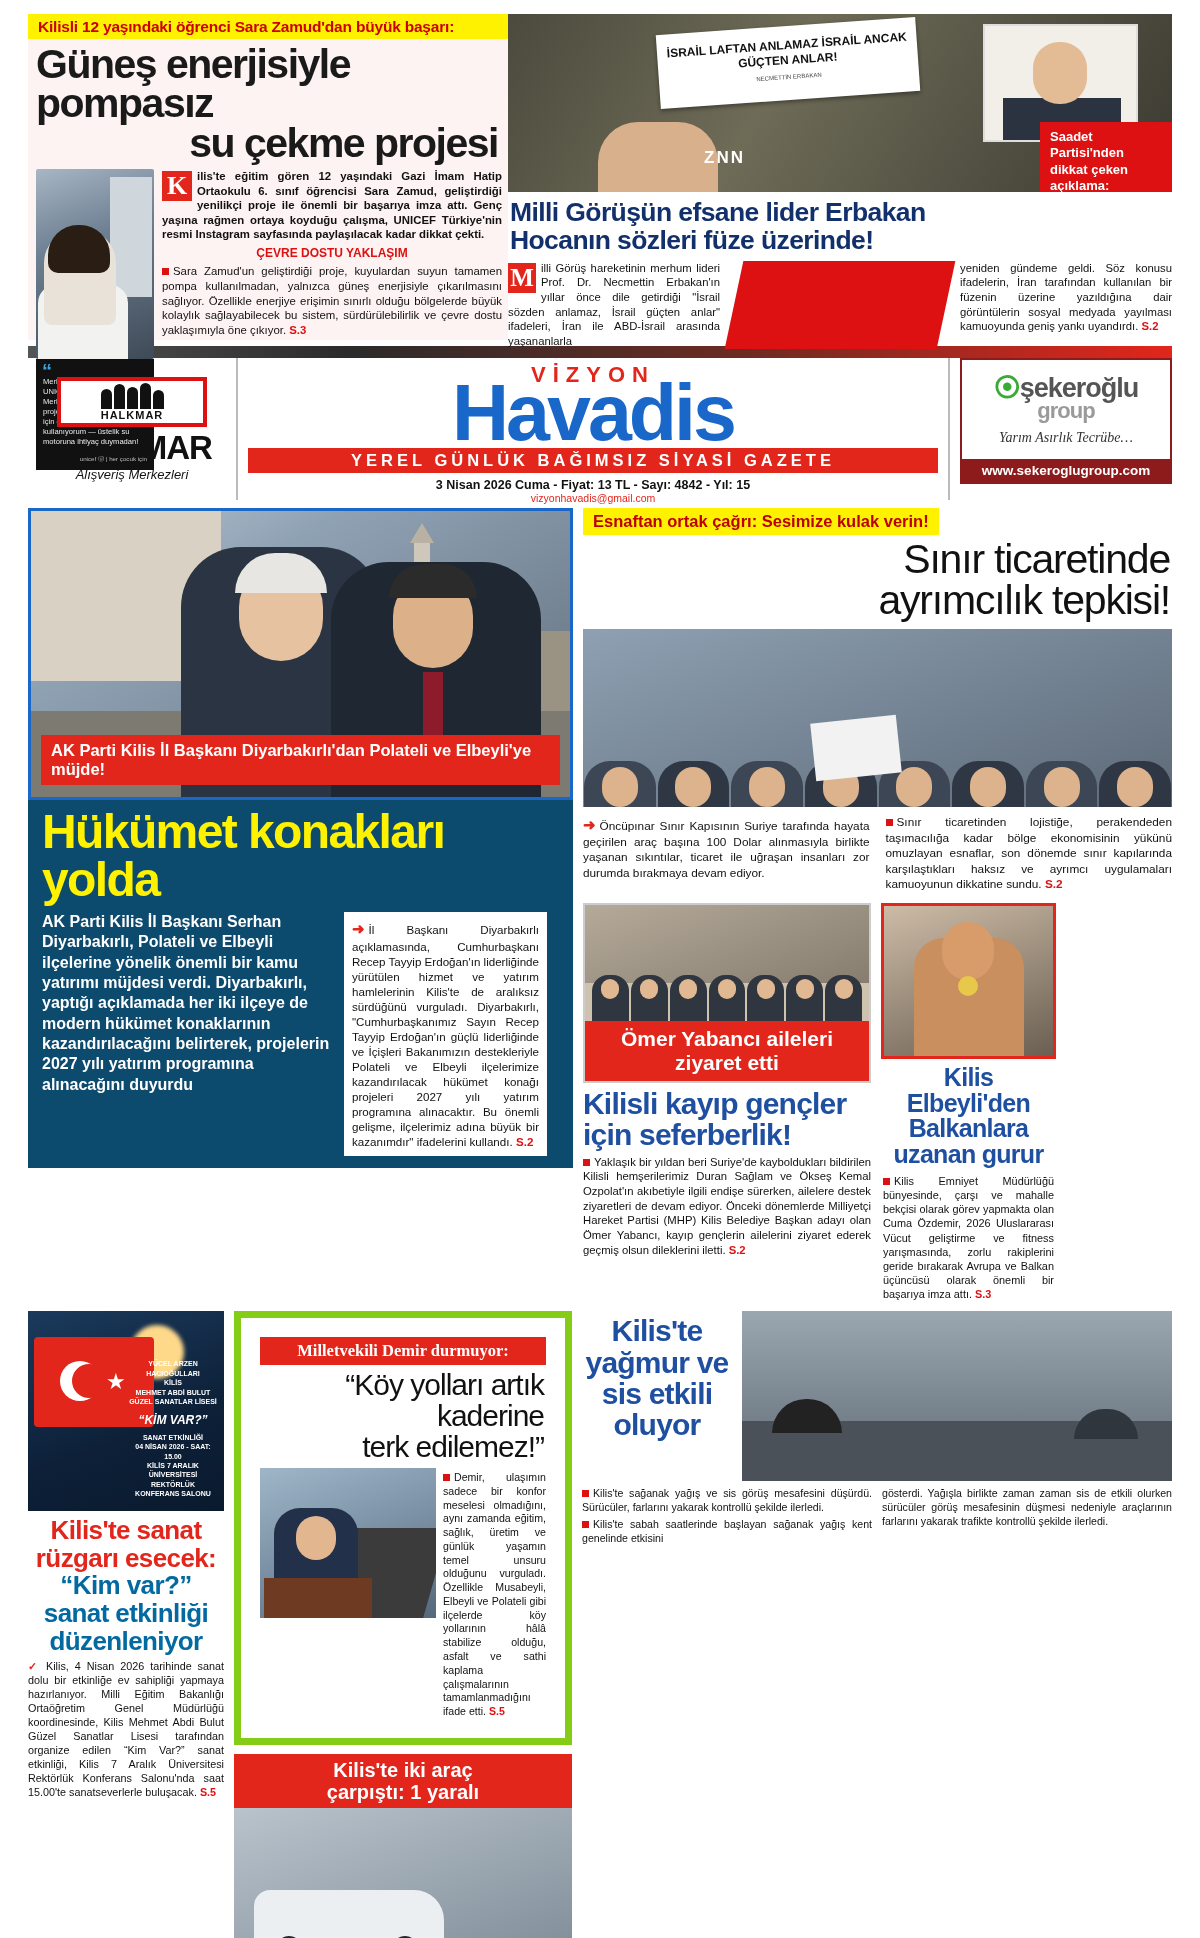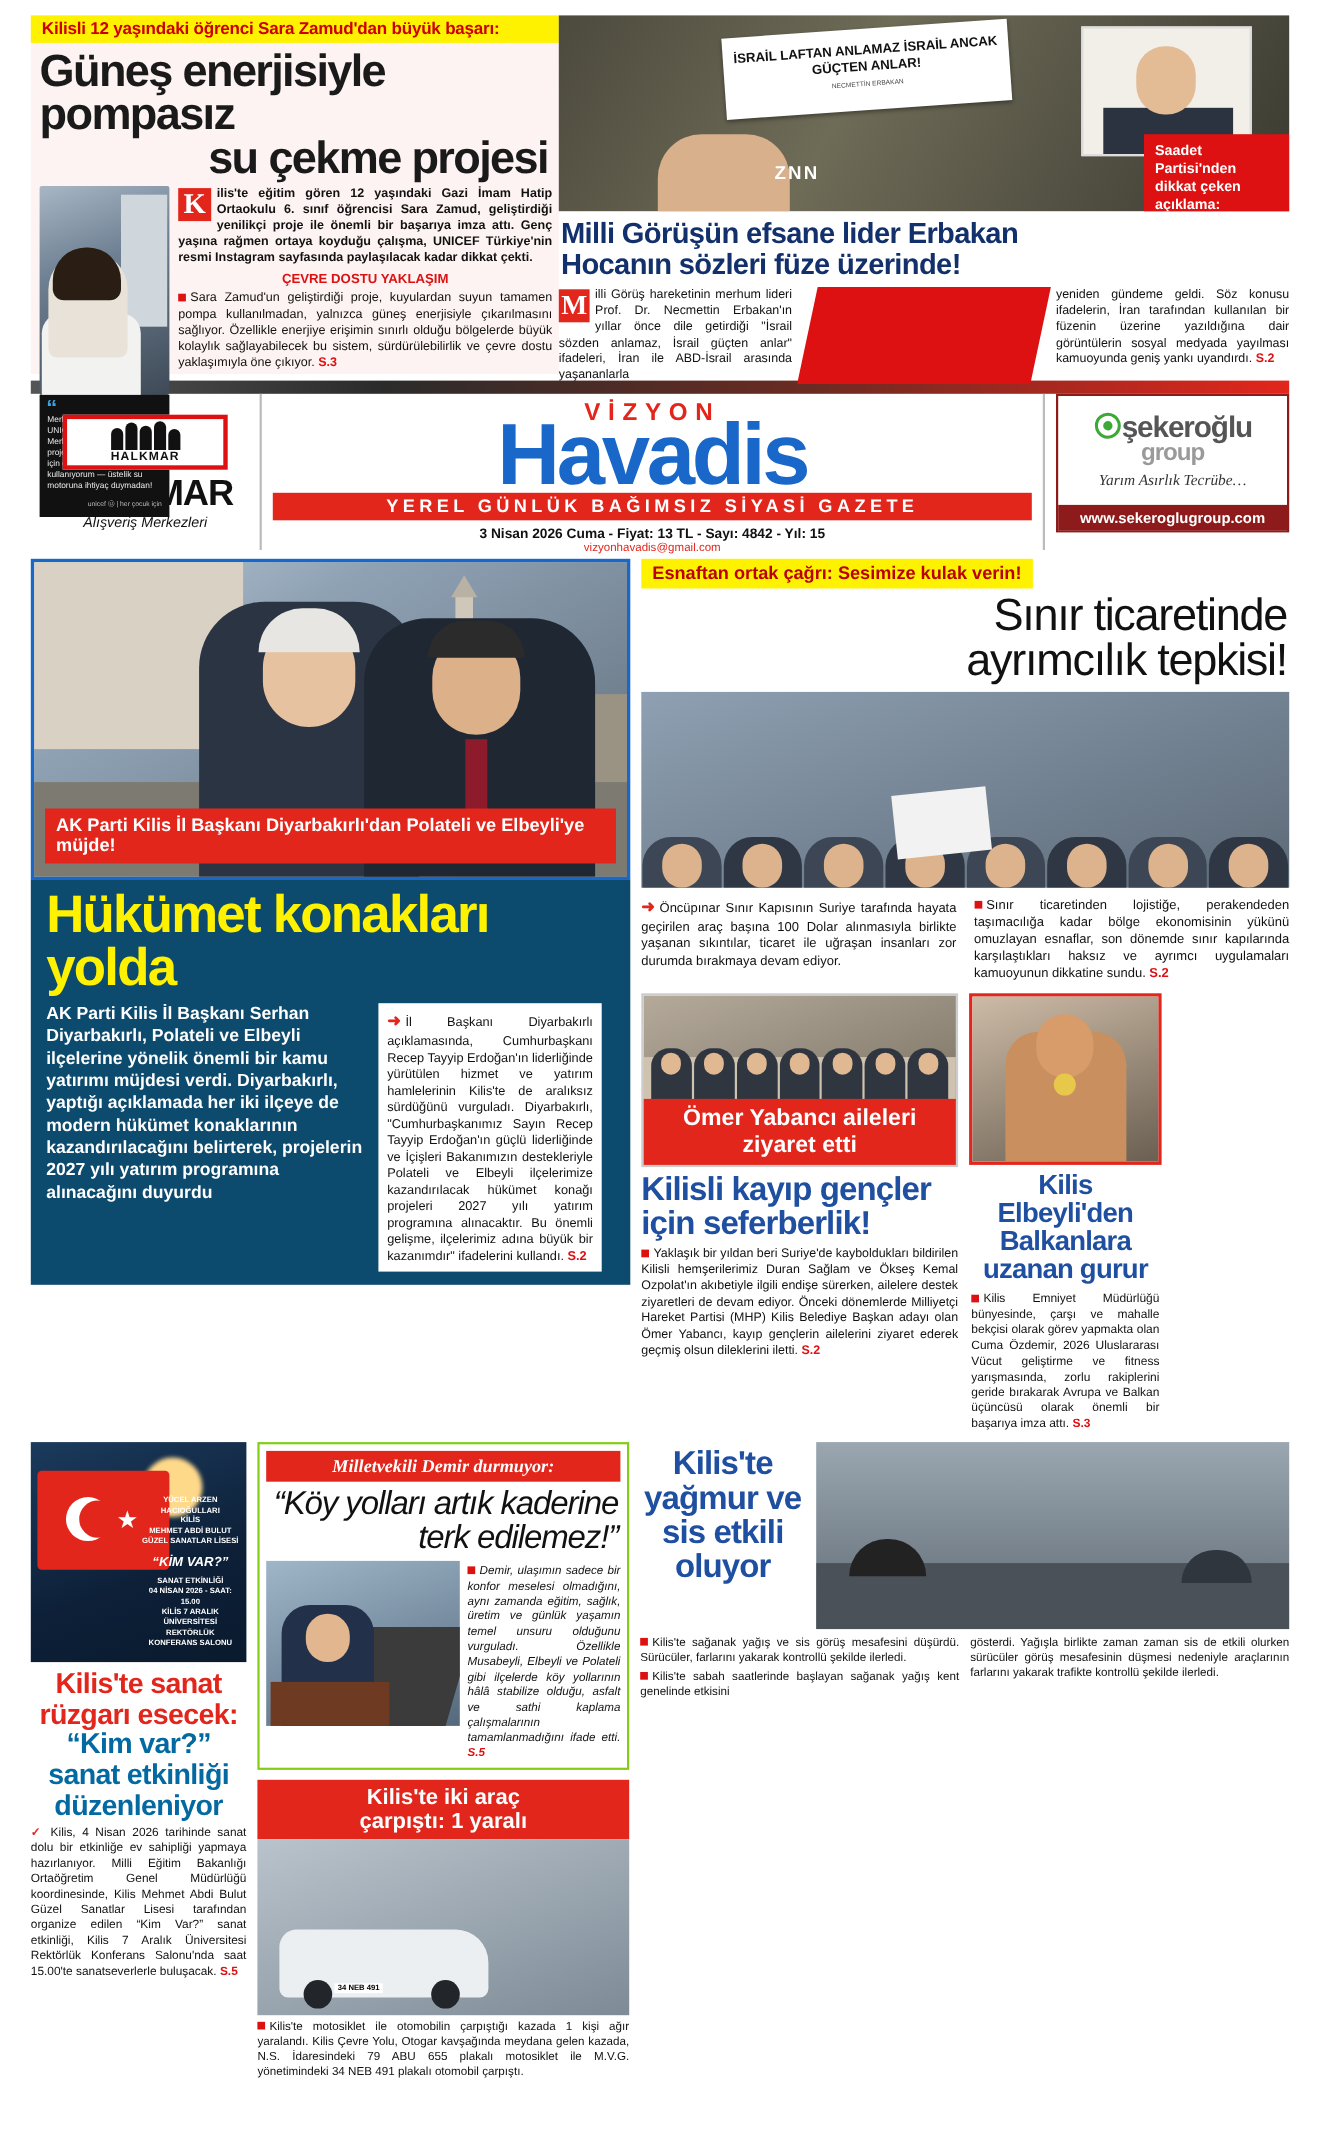--- a/index.html
+++ b/index.html
@@ -157,21 +157,21 @@
   .r-photo .crowd i { display:block; flex:1; background:#2e3743; border-radius:26px 26px 0 0; margin:0 1px; }
   .r-photo .crowd i:nth-child(odd){ background:#3c4654; }
   .r-photo .crowd i span { display:block; width:36px;height:40px;background:#dcb38c;border-radius:20px; margin:6px auto 0; }
   .r-photo .paper { position:absolute; left:230px; bottom:30px; width:86px;height:58px; background:#f2f2f2; transform:rotate(-6deg);}
   .r-2col { display:flex; gap:16px; font-size:11.8px; line-height:1.32; color:#111; padding-top:8px; }
   .r-2col > div { flex:1; text-align:justify; }
 
   .sub-grid { display:flex; gap:10px; padding-top:10px; }
   .sg-mid { width:288px; }
   .sg-right { width:175px; }
-  .sg-photo { height:158px; position:relative; overflow:hidden; background:linear-gradient(160deg,#b5aa9a,#6d6558); border:2px solid #ccc;}
+  .sg-photo { height:180px; position:relative; overflow:hidden; background:linear-gradient(160deg,#b5aa9a,#6d6558); border:2px solid #ccc;}
   .sg-photo .sofa { position:absolute; left:0; bottom:42px; width:100%; height:56px; background:#cfc2ae;}
   .sg-photo .rug { position:absolute; left:0; bottom:0; width:100%; height:46px; background:#cfd6d8;}
   .sg-photo .men { position:absolute; bottom:40px; left:6px; right:6px; display:flex; align-items:flex-end; }
   .sg-photo .men i { display:block; flex:1; height:66px; background:#2f3640; border-radius:16px 16px 0 0; margin:0 1px;}
   .sg-photo .men i span { display:block; width:18px;height:20px;background:#e0b892;border-radius:10px;margin:4px auto 0;}
   .cap-red2 { background:#e2261c; color:#fff; font-weight:bold; font-size:21px; text-align:center; padding:6px 4px; line-height:1.15;}
   .mid-head { font-size:30px; font-weight:900; color:#1f4fa0; line-height:1.03; letter-spacing:-0.8px; padding:6px 0 4px 0;}
   .mid-body { font-size:11.3px; line-height:1.3; color:#111; text-align:justify;}
 
   .sg-right .redbox { border:3px solid #e2261c; padding:0; }
@@ -193,21 +193,21 @@
   .poster .flag .moon2 { position:absolute; left:38px; top:27px; width:34px;height:34px; border-radius:17px; background:#e2261c;}
   .poster .flag .star { position:absolute; left:72px; top:34px; color:#fff; font-size:22px; line-height:1;}
   .poster .sun { position:absolute; right:40px; top:14px; width:54px;height:54px; border-radius:27px; background:#ffd98a; filter:blur(2px);}
   .poster .txt { position:absolute; right:6px; top:48px; width:90px; color:#fff; font-size:7px; text-align:center; line-height:1.35; font-weight:bold;}
   .poster .kimvar { font-size:12px; font-style:italic; font-weight:900; margin:5px 0;}
   .b-left h2 { color:#e2261c; font-size:26px; font-weight:900; text-align:center; line-height:1.06; padding:6px 0 4px 0; letter-spacing:-0.6px;}
   .b-left h2 .b { color:#0369a1; }
   .b-left p { font-size:10.8px; line-height:1.3; text-align:justify; color:#111;}
   .chk { color:#e2261c; font-weight:bold; }
 
-  .b-mid .frame { border:2px solid #84cc16; padding:6px;font-style:italic; }
+  .b-mid .frame { border:7px solid #84cc16; padding:19px; }
   .mv-kick { background:#e2261c; color:#fff; font-weight:bold; font-size:16.5px; text-align:center; padding:4px 0; font-family:"Liberation Serif", serif;}
   .mv-head { font-size:30px; color:#111; line-height:1.03; letter-spacing:-1px; text-align:right; padding:5px 2px;}
   .mv-row { display:flex; gap:7px; }
   .mv-photo { width:176px; height:150px; position:relative; overflow:hidden; background:linear-gradient(160deg,#9fb6c9,#55697d);}
   .mv-photo .rd { position:absolute; right:0; bottom:0; width:110px;height:90px; background:#3b3b3b; transform:skewX(-16deg);}
   .mv-photo .man { position:absolute; left:14px; bottom:0; width:84px;height:110px; background:#223049; border-radius:26px 26px 0 0;}
   .mv-photo .man .f { position:absolute; left:22px; top:8px; width:40px;height:44px; background:#e2b78f; border-radius:20px;}
   .mv-photo .pod { position:absolute; left:4px; bottom:0; width:108px;height:40px; background:#6e3a22;}
   .mv-text { flex:1; font-size:10.6px; line-height:1.3; text-align:justify; color:#111;}
 

